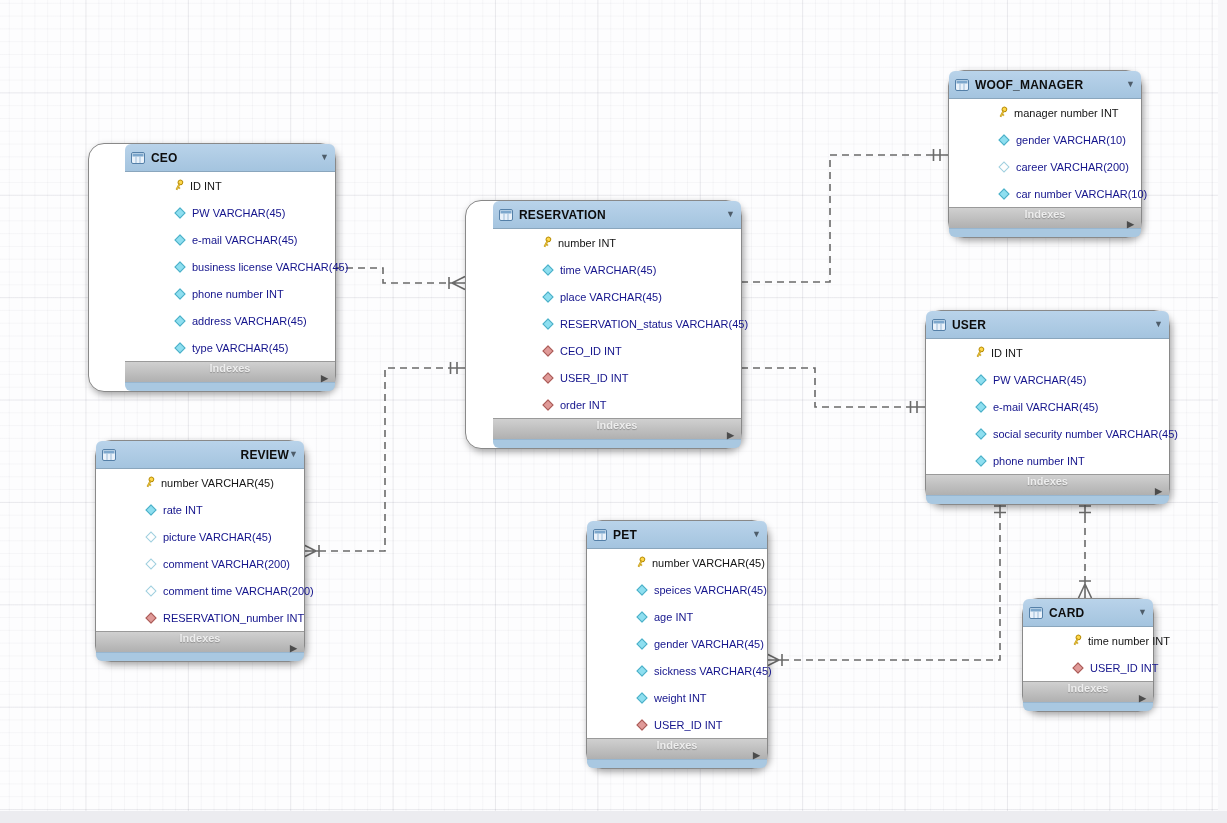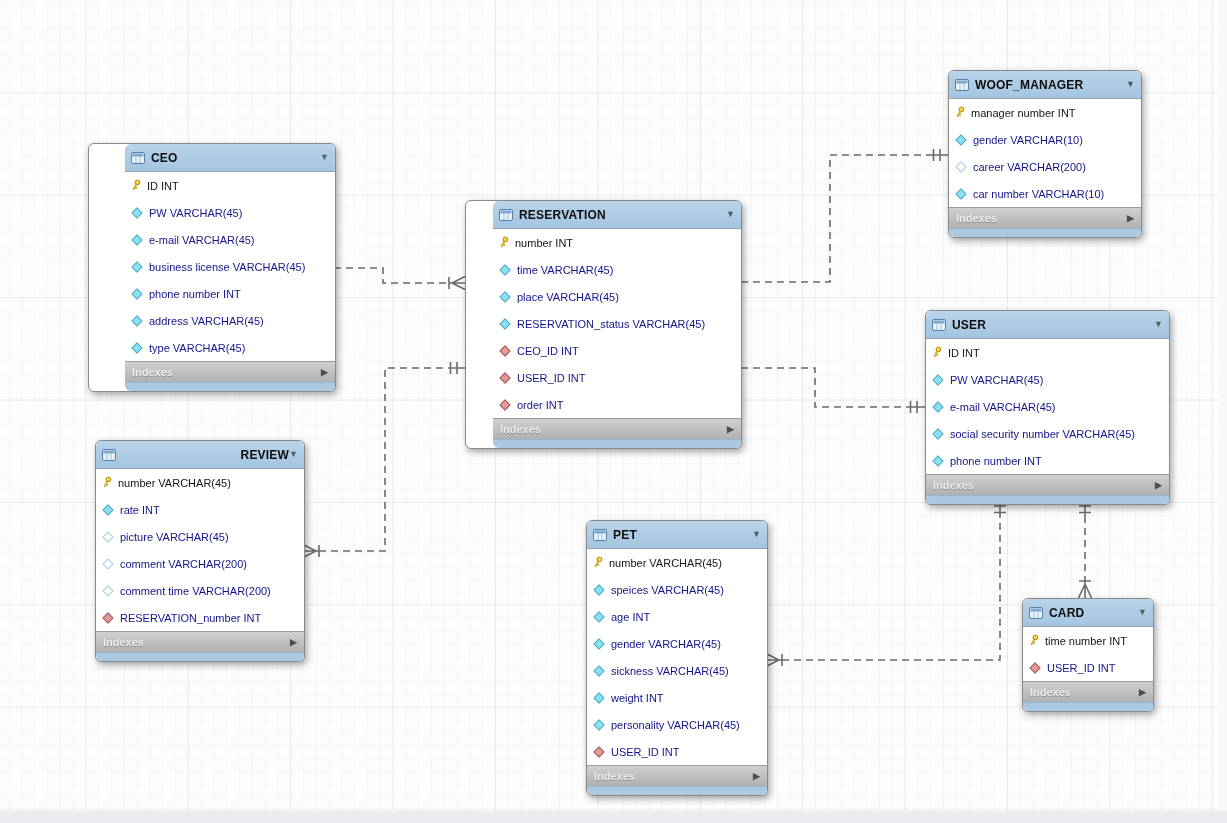--- a/index.html
+++ b/index.html
@@ -12,43 +12,43 @@
       linear-gradient(to right, rgba(120,120,140,0.055) 1px, transparent 1px),
       linear-gradient(to bottom, rgba(120,120,140,0.055) 1px, transparent 1px);
     background-size:102.4px 102.4px,102.4px 102.4px,12.8px 12.8px,12.8px 12.8px;
     background-position:-17px -10px,-17px -10px,-4px -10px,-4px -10px;}
   #connectors{position:absolute;left:0;top:0;z-index:1;}
   #bottom-strip{position:absolute;left:0;bottom:0;width:100%;height:12px;
     background:#ececf0;z-index:3;}
   #right-strip{position:absolute;right:0;top:0;width:9px;height:823px;
     background:#f8f8fa;z-index:0;}
   .table{position:absolute;z-index:2;background:#fff;border:1px solid #898989;
-    border-radius:6px;box-shadow:2px 3px 7px rgba(0,0,0,0.35);}
+    border-radius:16px;box-shadow:2px 3px 7px rgba(0,0,0,0.35);}
   .hdr{height:27px;display:flex;align-items:center;padding:0 6px;
     background:linear-gradient(#b9d3ea,#a4c4df);
     border-bottom:1px solid #8aa6bd;border-radius:6px 6px 0 0;}
   .tico{display:flex;margin-right:6px;flex:none;}
   .title{font-weight:bold;font-size:12px;color:#0d0d0d;flex:1;
     white-space:nowrap;overflow:hidden;letter-spacing:0.2px;}
   .collapse{font-size:9px;color:#4e5d6a;flex:none;line-height:1;}
-  .body{background:#fff;}
+  .body{background:#fff;margin-left:43px;}
   .row{height:27px;display:flex;align-items:center;padding:0 4px 0 5px;
     font-size:11px;color:#14148c;white-space:nowrap;}
   .row.pk .ctext{color:#141414;}
   .kicon{display:flex;margin:0 5px 0 0;flex:none;}
   .d{width:8px;height:8px;transform:rotate(45deg);margin:0 8px 0 3px;flex:none;
     box-sizing:border-box;}
   .d.nn{background:#8edff0;border:1px solid #4aaec6;}
   .d.nul{background:#fefefe;border:1px solid #9fcfdf;}
   .d.fk{background:#e09a98;border:1px solid #a85a56;}
   .ft{height:20px;display:flex;align-items:center;padding:0 7px;
     background:linear-gradient(#d0d0d0,#b0b0b0);
     border-top:1px solid #9a9a9a;
     font-size:11px;font-weight:bold;color:#ededed;
-    text-shadow:0 1px 1px rgba(0,0,0,0.25);}
+    text-shadow:0 1px 1px rgba(0,0,0,0.25);flex-direction:column;}
   .ft .expander{margin-left:auto;font-size:9px;color:#4c4c4c;text-shadow:none;
     line-height:1;}
   .bb{height:8px;background:#a9c8e1;border-top:1px solid #97b6d0;
     border-radius:0 0 6px 6px;}
 </style>
 </head>
 <body>
 
 <div id="canvas">
   <div id="right-strip"></div>
@@ -301,24 +301,20 @@
             <span class="ctext">gender VARCHAR(45)</span>
           </div>
           <div class="row nn">
             <span class="d nn"></span>
             <span class="ctext">sickness VARCHAR(45)</span>
           </div>
           <div class="row nn">
             <span class="d nn"></span>
             <span class="ctext">weight INT</span>
           </div>
-          <div class="row nn">
-            <span class="d nn"></span>
-            <span class="ctext">personality VARCHAR(45)</span>
-          </div>
           <div class="row fk">
             <span class="d fk"></span>
             <span class="ctext">USER_ID INT</span>
           </div>
         </div>
         <div class="ft">
           <span>Indexes</span>
           <span class="expander">▶</span>
         </div>
         <div class="bb"></div>

